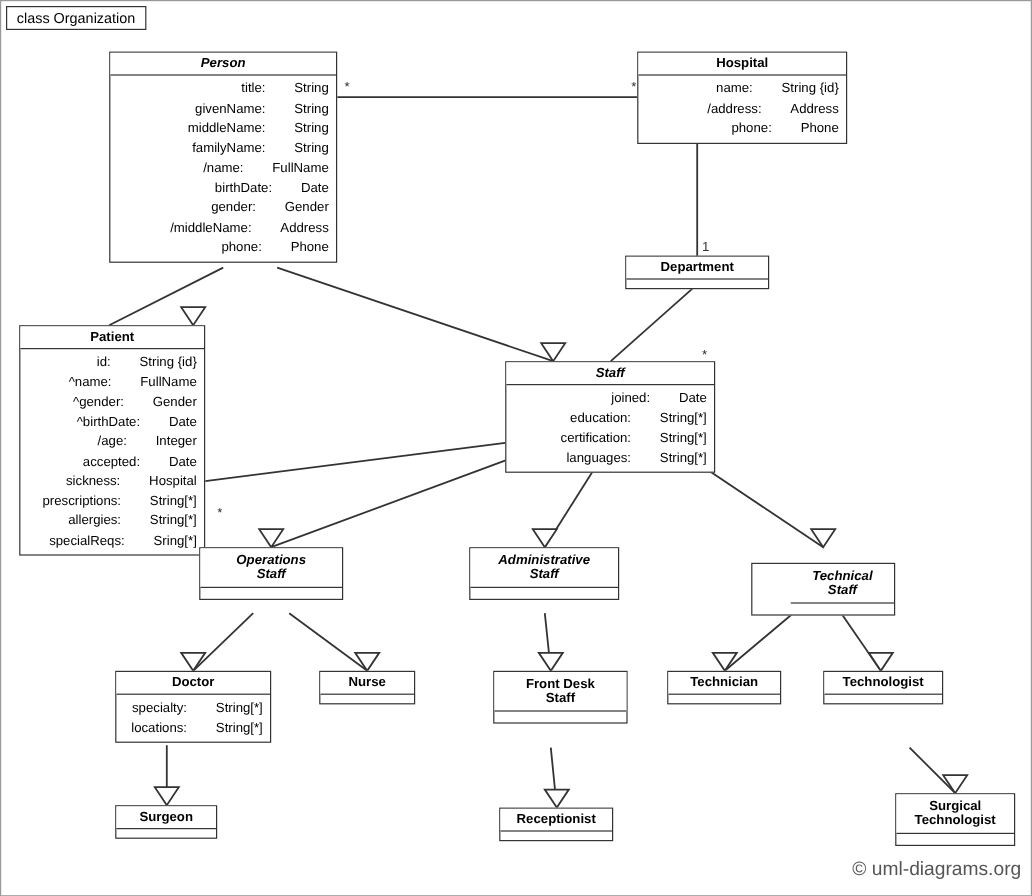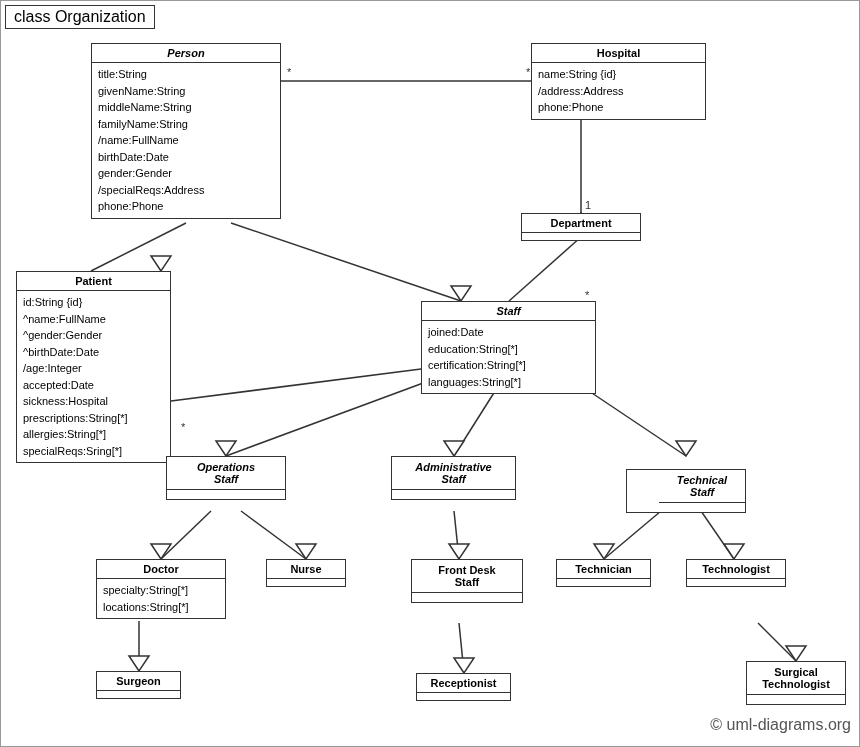--- a/index.html
+++ b/index.html
@@ -34,33 +34,33 @@
     }
     .class-title.italic {
       font-style: italic;
     }
     .class-attrs {
       padding: 3px 6px;
       line-height: 1.5;
     }
     .attr-row {
       display: flex;
-      justify-content: flex-start;
-      gap: 0;
+      justify-content: flex-end;
+      gap: 24px;
     }
     .attr-name { white-space: nowrap; }
     .attr-type { white-space: nowrap; }
 
     .diagram-label {
       position: absolute;
       top: 4px;
       left: 4px;
       border: 1.5px solid #333;
       padding: 2px 8px;
-      font-size: 16px;
+      font-size: 12px;
       background: #fff;
     }
     .copyright {
       position: absolute;
       bottom: 12px;
       right: 8px;
       font-size: 16px;
       color: #555;
     }
 
@@ -178,21 +178,21 @@
         </div>
       <div class="attr-row">
           <span class="attr-name">birthDate:</span>
           <span class="attr-type">Date</span>
         </div>
       <div class="attr-row">
           <span class="attr-name">gender:</span>
           <span class="attr-type">Gender</span>
         </div>
       <div class="attr-row">
-          <span class="attr-name">/specialReqs:</span>
+          <span class="attr-name">/middleName:</span>
           <span class="attr-type">Address</span>
         </div>
       <div class="attr-row">
           <span class="attr-name">phone:</span>
           <span class="attr-type">Phone</span>
         </div>
     </div>
   </div>
 
   <div class="class-box" style="left:530px; top:42px; width:175px;">

